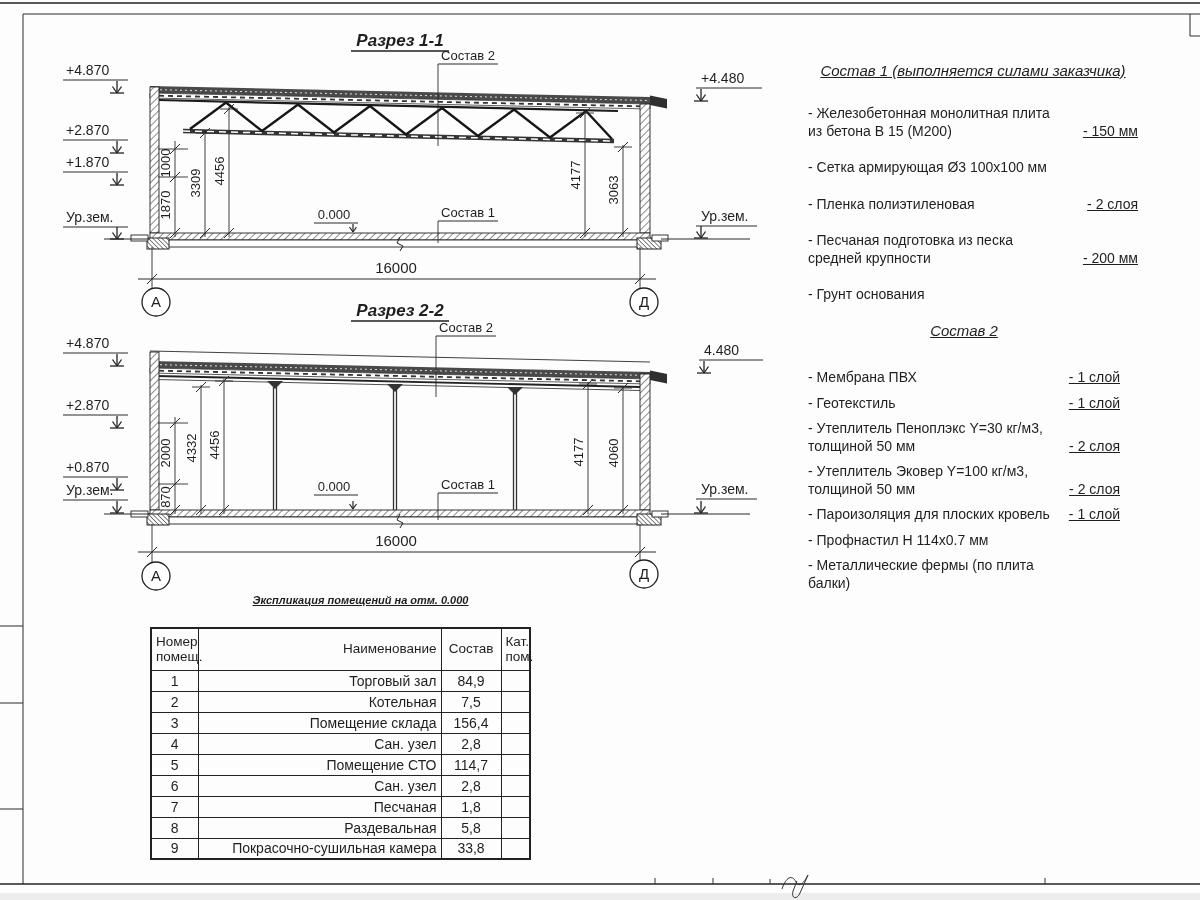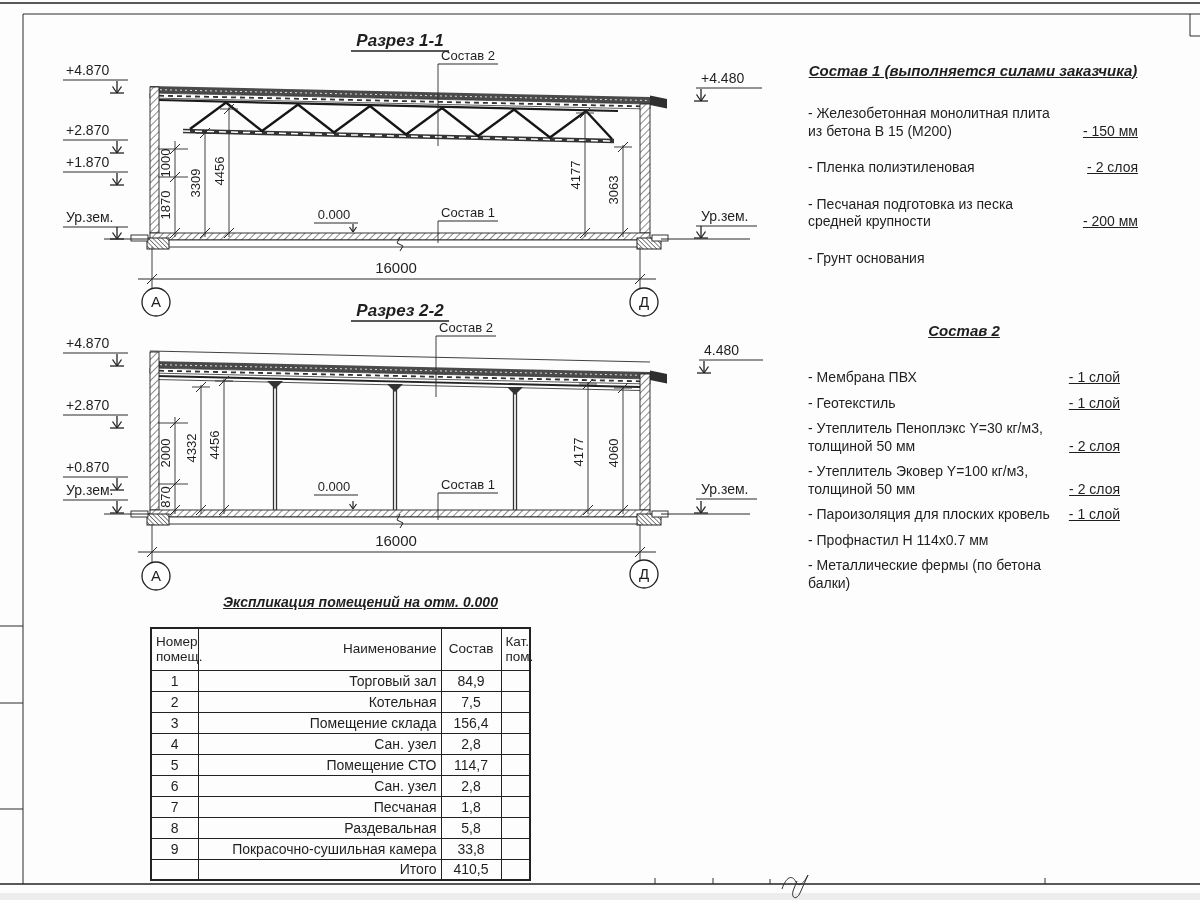--- a/index.html
+++ b/index.html
@@ -16,36 +16,36 @@
   svg .thin{ stroke:#2a2a2a; stroke-width:0.9; fill:none; }
   svg .thk { stroke:#222;    stroke-width:1.6; fill:none; }
   svg text { fill:#1f1f1f; }
   svg .t13 { font:13px "Liberation Sans", sans-serif; }
   svg .t14 { font:14px "Liberation Sans", sans-serif; }
   svg .t15 { font:15px "Liberation Sans", sans-serif; }
   svg .ttl { font:italic bold 17px "Liberation Sans", sans-serif; }
   svg .mid { text-anchor:middle; }
 
   .panel { position:absolute; }
-  .panel-title { text-align:center; font-style:italic; font-weight:bold;
+  .panel-title { text-align:center; font-style:italic; font-weight:normal;
                  font-size:15px; }
   .panel-title span { text-decoration:underline; }
   .p1-title { margin-bottom:26px; }
   .p2-title { margin-bottom:30px; }
   .mat-item { display:flex; justify-content:space-between; align-items:flex-end;
               font-size:14px; line-height:1.25; }
   .p1 .mat-item { margin-bottom:19px; }
   .p2 .mat-item { margin-bottom:8px;  }
   .mat-name { max-width:252px; }
   .p2 .mat-name { max-width:262px; }
   .mat-qty  { white-space:nowrap;text-decoration:underline; }
 
   .tbl-title { position:absolute; left:170px; top:594px; width:381px;
                text-align:center; font-style:italic; font-weight:bold;
-               font-size:14px; }
+               font-size:11px; }
   .tbl-title span { text-decoration:underline; }
   .rooms { position:absolute; left:150px; top:627px; width:381px;
            border-collapse:collapse; table-layout:fixed;
            font-size:14px;border-radius:15px; }
   .rooms th, .rooms td { border:1px solid #222; padding:0 4px; }
   .rooms { border:2px solid #222; }
   .rooms th { height:42px; font-weight:normal; font-size:13.5px;
               line-height:1.15; text-align:center; }
   .rooms td { height:21px; }
   .rooms .c-num { width:47px;  text-align:center; }
@@ -354,20 +354,24 @@
 
 <div class="panel p1" style="left:808px; top:62px; width:330px;">
   <div class="panel-title p1-title">
     <span>Состав 1 (выполняется силами заказчика)</span>
   </div>
   <div class="mat-item">
     <span class="mat-name">- Железобетонная  монолитная плита из бетона В 15 (М200)</span>
     <span class="mat-qty">- 150 мм</span>
   </div>
   <div class="mat-item">
+    <span class="mat-name">- Сетка армирующая Ø3 100х100 мм</span>
+    <span class="mat-qty"></span>
+  </div>
+  <div class="mat-item">
     <span class="mat-name">- Пленка полиэтиленовая</span>
     <span class="mat-qty">-  2 слоя</span>
   </div>
   <div class="mat-item">
     <span class="mat-name">- Песчаная подготовка из песка средней крупности</span>
     <span class="mat-qty">- 200 мм</span>
   </div>
   <div class="mat-item">
     <span class="mat-name">- Грунт основания</span>
     <span class="mat-qty"></span>
@@ -396,21 +400,21 @@
   </div>
   <div class="mat-item">
     <span class="mat-name">- Пароизоляция для плоских кровель</span>
     <span class="mat-qty">- 1 слой</span>
   </div>
   <div class="mat-item">
     <span class="mat-name">- Профнастил Н 114х0.7 мм</span>
     <span class="mat-qty"></span>
   </div>
   <div class="mat-item">
-    <span class="mat-name">- Металлические фермы (по бетона балки)</span>
+    <span class="mat-name">- Металлические фермы (по плита балки)</span>
     <span class="mat-qty"></span>
   </div>
 </div>
 
 <div class="tbl-title">
   <span>Экспликация помещений на отм. 0.000</span>
 </div>
 <table class="rooms">
   <thead>
     <tr>
@@ -468,20 +472,14 @@
       <td class="c-nam">Раздевальная</td>
       <td class="c-pl">5,8</td>
       <td class="c-kat"></td>
     </tr>
     <tr>
       <td class="c-num">9</td>
       <td class="c-nam">Покрасочно-сушильная камера</td>
       <td class="c-pl">33,8</td>
       <td class="c-kat"></td>
     </tr>
-    <tr>
-      <td class="c-num"></td>
-      <td class="c-nam">Итого</td>
-      <td class="c-pl">410,5</td>
-      <td class="c-kat"></td>
-    </tr>
   </tbody>
 </table>
 
 </body></html>

